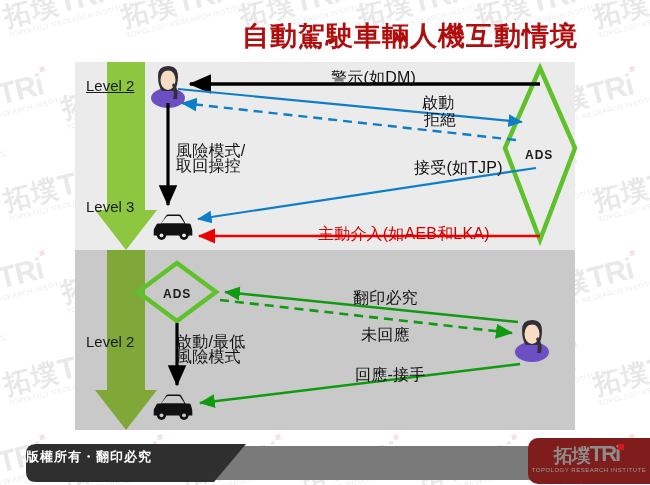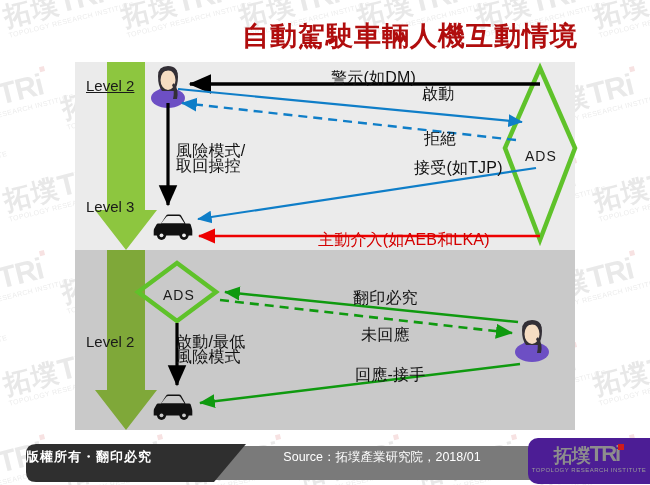--- a/index.html
+++ b/index.html
@@ -134,25 +134,26 @@
     font-size: 16px;
     color: #111111;
     z-index: 12;
     white-space: nowrap;
     letter-spacing: 0.2px;
   }
   .edge-label.red { color: #d40000; }
   .node-label {
     position: absolute;
     font-family: "Liberation Sans", sans-serif;
-    font-size: 14px;
+    font-size: 12px;
     color: #1a1a1a;
     z-index: 12;
     white-space: nowrap;
     letter-spacing: 1px;
+    font-weight: bold;
   }
 
   
   #footer {
     position: absolute;
     left: 0; top: 440px;
     width: 650px; height: 45px;
     z-index: 30;
   }
   #footer-copy {
@@ -177,21 +178,21 @@
     font-size: 12.5px;
     color: #ffffff;
     line-height: 34px;
     z-index: 33;
     white-space: nowrap;
   }
   #logo-box {
     position: absolute;
     left: 528px; top: -2px;
     width: 122px; height: 46px;
-    background: #4c1d95;
+    background: #7f1d1d;
     border-top-left-radius: 10px;
     border-bottom-left-radius: 10px;
     z-index: 33;
     text-align: center;
   }
   #logo-main {
     margin-top: 5px;
     line-height: 1;
     white-space: nowrap;
   }
@@ -490,24 +491,24 @@
     <line x1="518" y1="322" x2="225" y2="292" stroke="#0f9a0f" stroke-width="2.4" marker-end="url(#ah-green)"></line>
 
     <line x1="220" y1="300" x2="512" y2="333" stroke="#0f9a0f" stroke-width="2.6" stroke-dasharray="9,6" marker-end="url(#ah-green)"></line>
 
     <line x1="520" y1="364" x2="200" y2="403" stroke="#0f9a0f" stroke-width="2.4" marker-end="url(#ah-green)"></line>
 
     <line x1="177" y1="323" x2="177" y2="385" stroke="#000000" stroke-width="3.2" marker-end="url(#ah-black)"></line>
   </svg>
 
   <div class="edge-label" style="left:331px; top:68px;">警示(如DM)</div>
-  <div class="edge-label" style="left:422px; top:84px;">啟動</div>
-  <div class="edge-label" style="left:424px; top:129px;font-family:Liberation Serif, serif;">拒絕</div>
+  <div class="edge-label" style="left:422px; top:93px;">啟動</div>
+  <div class="edge-label" style="left:424px; top:110px;font-family:Liberation Serif, serif;">拒絕</div>
   <div class="edge-label" style="left:414px; top:158px;">接受(如TJP)</div>
-  <div class="edge-label red" style="left:318px; top:230px;text-align:center;">主動介入(如AEB和LKA)</div>
+  <div class="edge-label red" style="left:318px; top:224px;text-align:center;">主動介入(如AEB和LKA)</div>
 
   <div class="edge-label" style="left:176px; top:141px;">風險模式/</div>
   <div class="edge-label" style="left:176px; top:156px;">取回操控</div>
 
   <div class="node-label" style="left:525px; top:148px;">ADS</div>
 
   <div class="edge-label" style="left:353px; top:288px;">翻印必究</div>
   <div class="edge-label" style="left:361px; top:325px;">未回應</div>
   <div class="edge-label" style="left:355px; top:365px;">回應-接手</div>
 
@@ -515,21 +516,20 @@
   <div class="edge-label" style="left:176px; top:347px;">風險模式</div>
 
   <div class="node-label" style="left:163px; top:287px;">ADS</div>
 
   <div id="footer">
     <svg width="650" height="45" viewBox="0 0 650 45" style="position:absolute;left:0;top:0;">
       <path d="M212,6 L650,6 L650,40 L190,40 z" fill="#7a7a7a"></path>
       <path d="M36,4 Q26,4 26,14 L26,32 Q26,42 36,42 L214,42 L246,4 z" fill="#2f2f2f"></path>
     </svg>
     <div id="footer-copy">版權所有・翻印必究</div>
-    <div id="footer-source">Source：拓墣產業研究院，2018/01</div>
     <div id="logo-box">
       <div id="logo-main">
         <span class="logo-cn">拓墣</span><span class="logo-tri">TRi</span><span class="logo-i-dot"></span>
       </div>
       <div id="logo-sub">TOPOLOGY RESEARCH INSTITUTE</div>
     </div>
   </div>
 
 </div>
 

